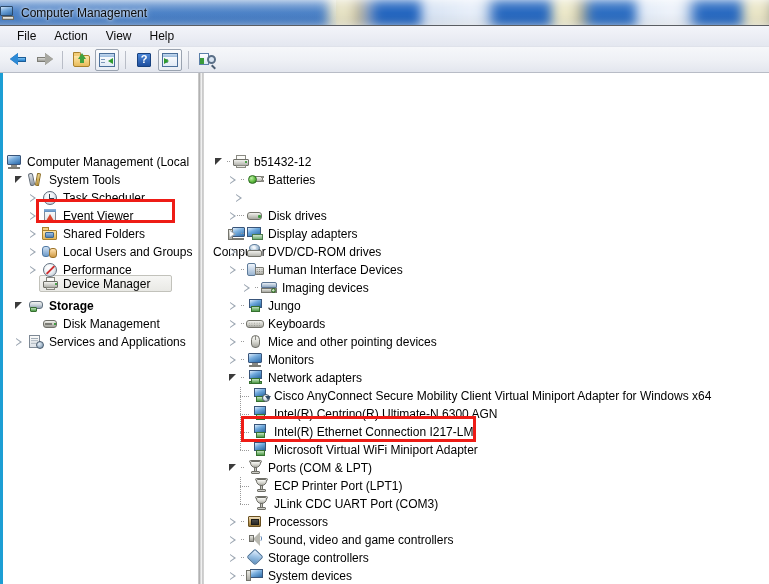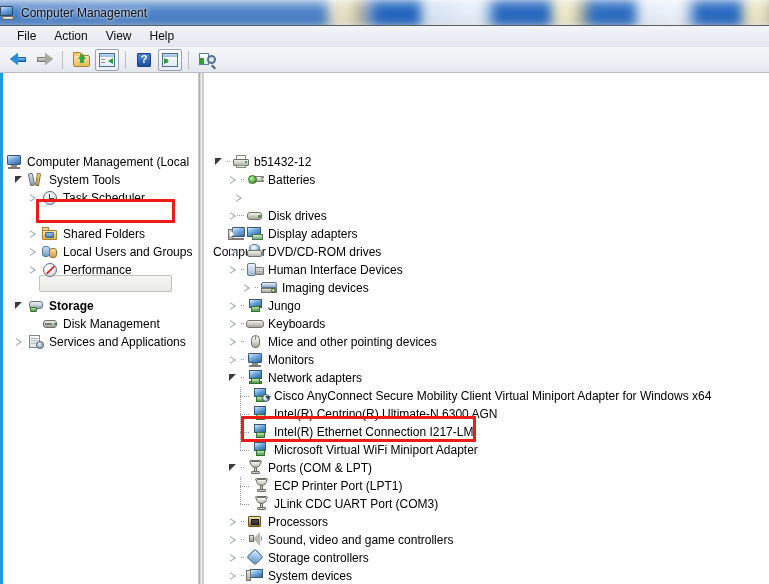--- a/index.html
+++ b/index.html
@@ -550,20 +550,29 @@
       <div class="row" style="top:116px; left:22px;">
         <div class="expander collapsed"></div>
         <div class="icon-slot i-clock">
           <div class="face"></div>
             <div class="h1"></div>
             <div class="h2"></div>
         </div>
         <div class="label">Task Scheduler</div>
       </div>
 
+      <div class="row" style="top:134px; left:22px;">
+        <div class="expander collapsed"></div>
+        <div class="icon-slot i-event">
+          <div class="doc"></div>
+            <div class="bar"></div>
+            <div class="warn"></div>
+        </div>
+        <div class="label">Event Viewer</div>
+      </div>
 
       <div class="row" style="top:152px; left:22px;">
         <div class="expander collapsed"></div>
         <div class="icon-slot i-shared">
           <div class="tab"></div>
             <div class="fold"></div>
             <div class="ppl"></div>
         </div>
         <div class="label">Shared Folders</div>
       </div>
@@ -579,20 +588,29 @@
 
       <div class="row" style="top:188px; left:22px;align-items:flex-end;">
         <div class="expander collapsed"></div>
         <div class="icon-slot i-perf">
           <div class="ring"></div>
             <div class="slash"></div>
         </div>
         <div class="label">Performance</div>
       </div>
 
+      <div class="row" style="top:202px; left:38px; height:17px;">
+        <div class="icon-slot i-devmgr">
+          <div class="paper"></div>
+            <div class="body"></div>
+            <div class="out"></div>
+            <div class="led"></div>
+        </div>
+        <div class="label">Device Manager</div>
+      </div>
 
       <div class="row" style="top:224px; left:8px;font-weight:bold;">
         <div class="expander expanded"></div>
         <div class="icon-slot i-storroot">
           <div class="drum"></div>
             <div class="grn"></div>
         </div>
         <div class="label">Storage</div>
       </div>
 

